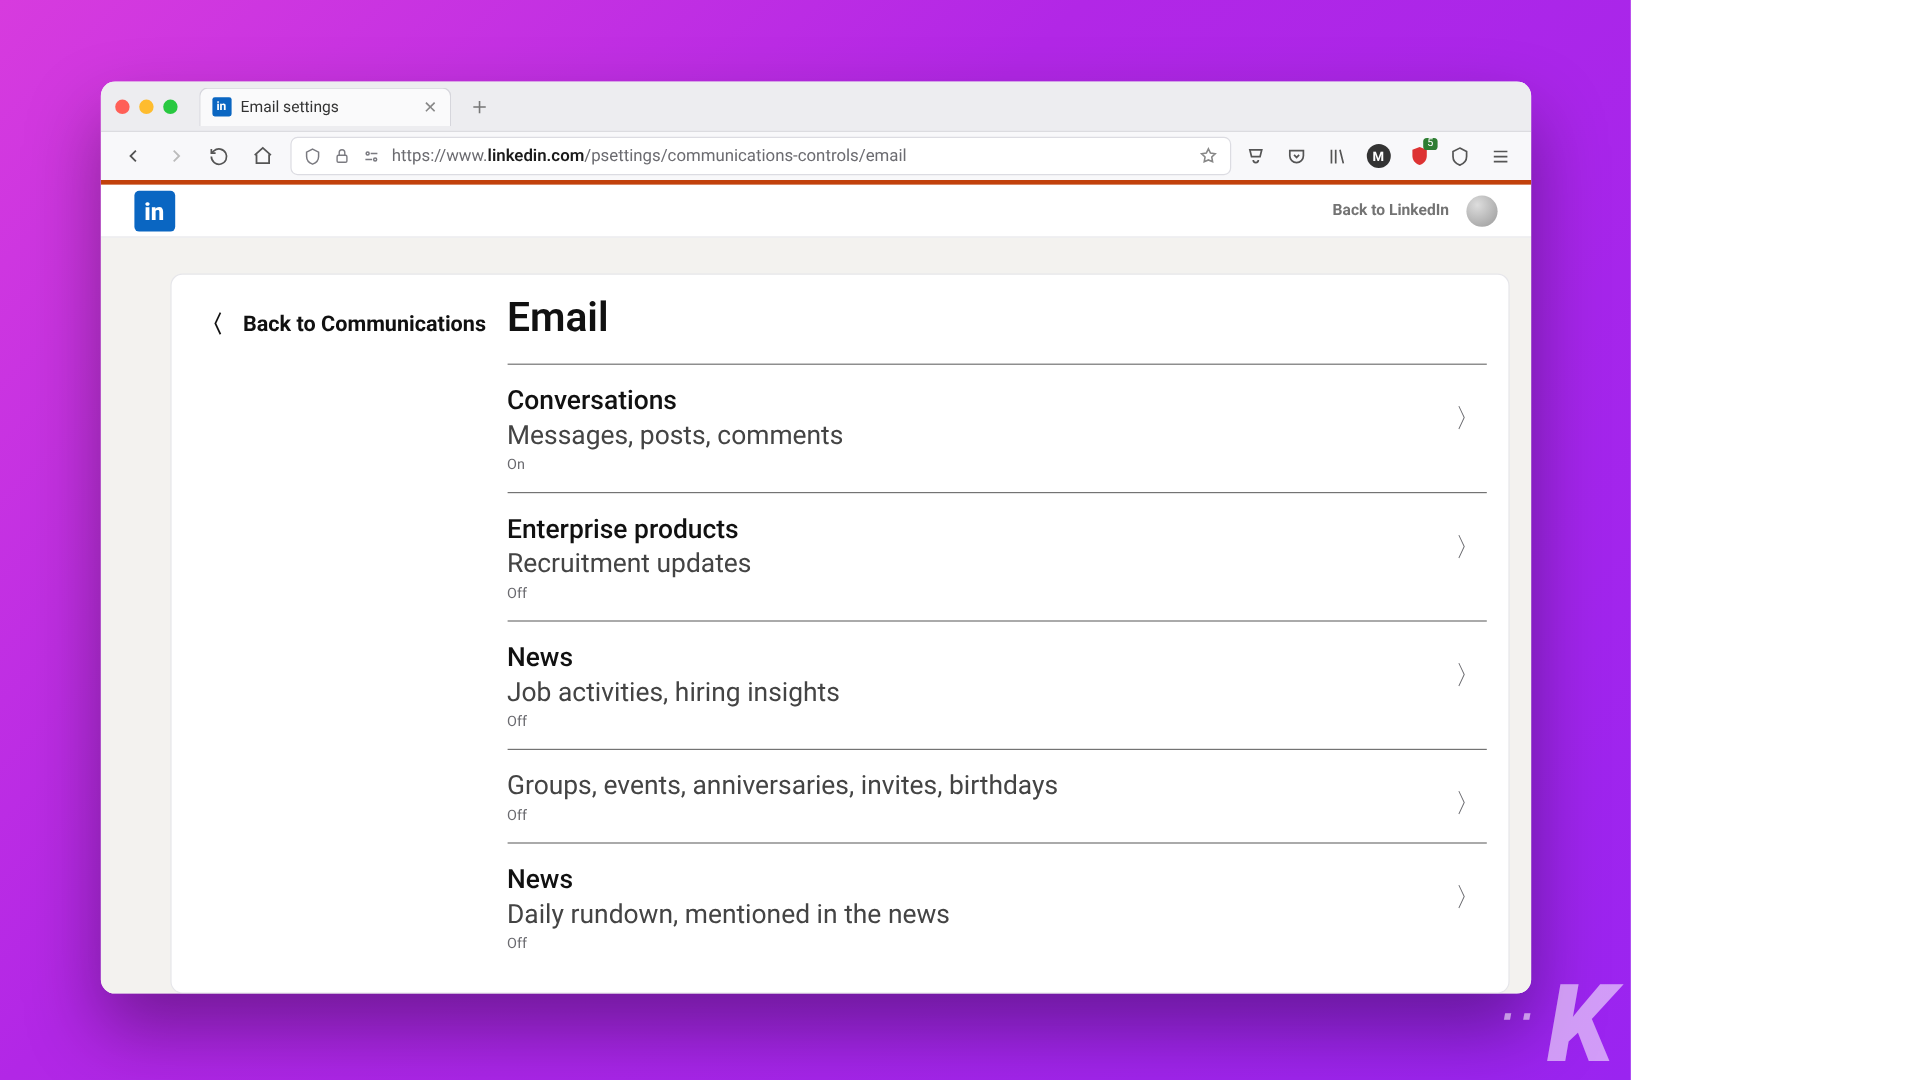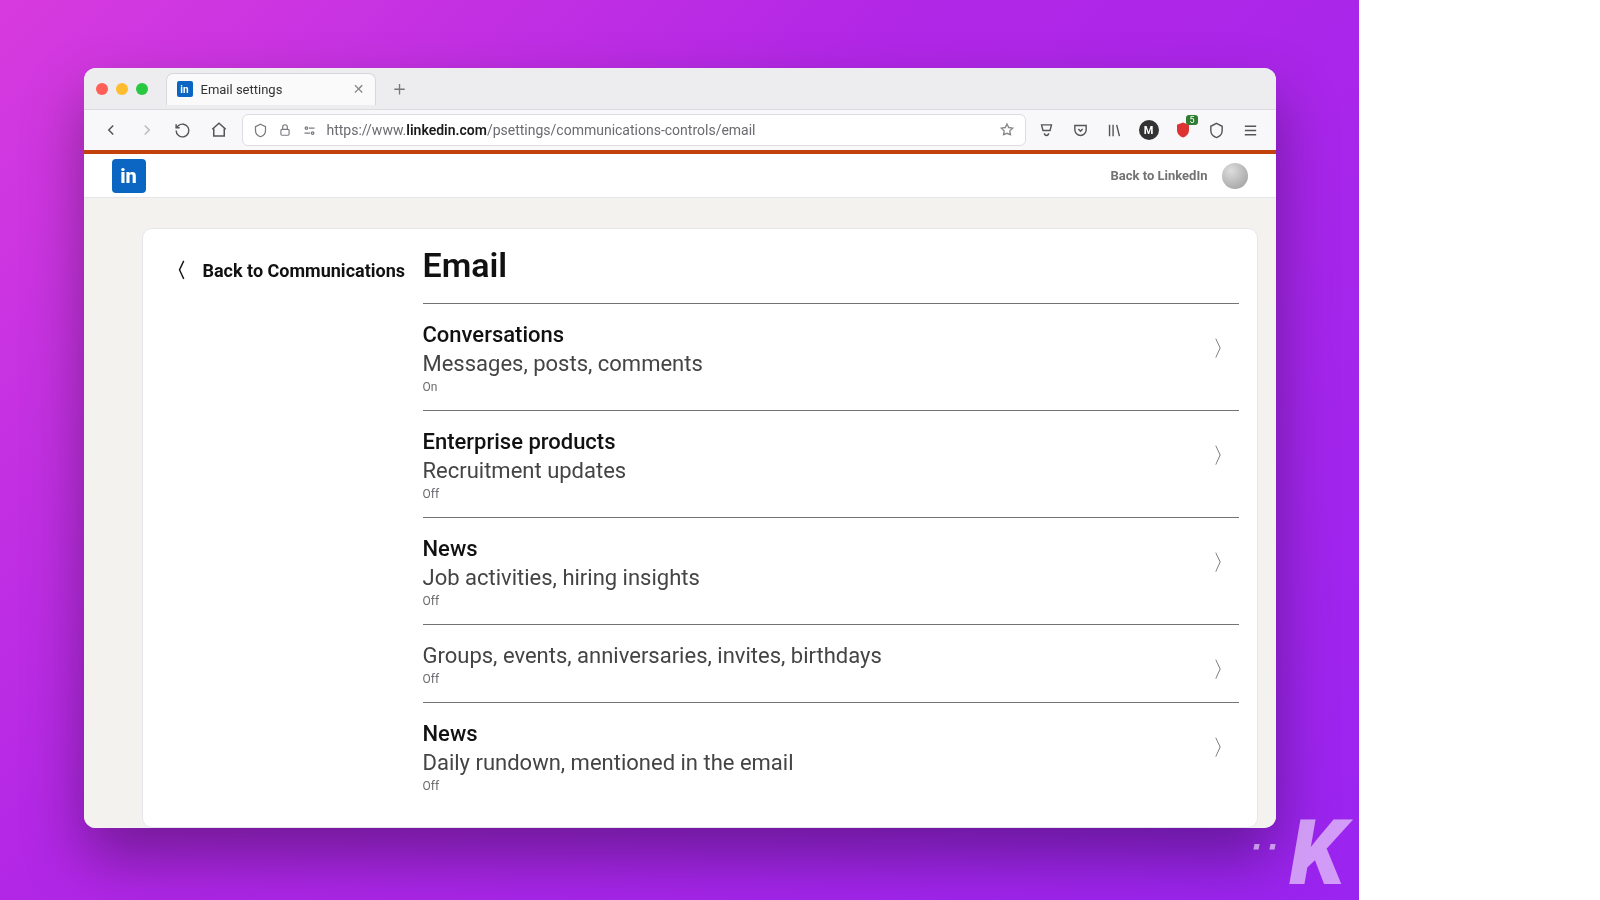--- a/index.html
+++ b/index.html
@@ -293,21 +293,21 @@
               <div class="l">
                 <div class="d">Groups, events, anniversaries, invites, birthdays</div>
                 <div class="s">Off</div>
               </div>
               <div class="r">〉</div>
             </div>
 
             <div class="sec">
               <div class="l">
                 <div class="t">News</div>
-                <div class="d">Daily rundown, mentioned in the email</div>
+                <div class="d">Daily rundown, mentioned in the news</div>
                 <div class="s">Off</div>
               </div>
               <div class="r">〉</div>
             </div>
 
           </div>
         </div>
       </div>
 
     </div>

